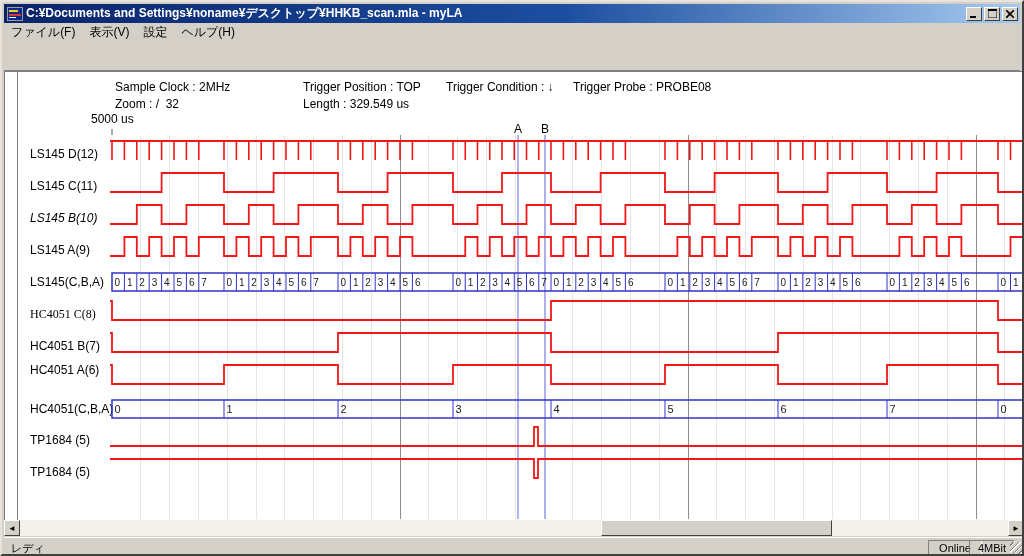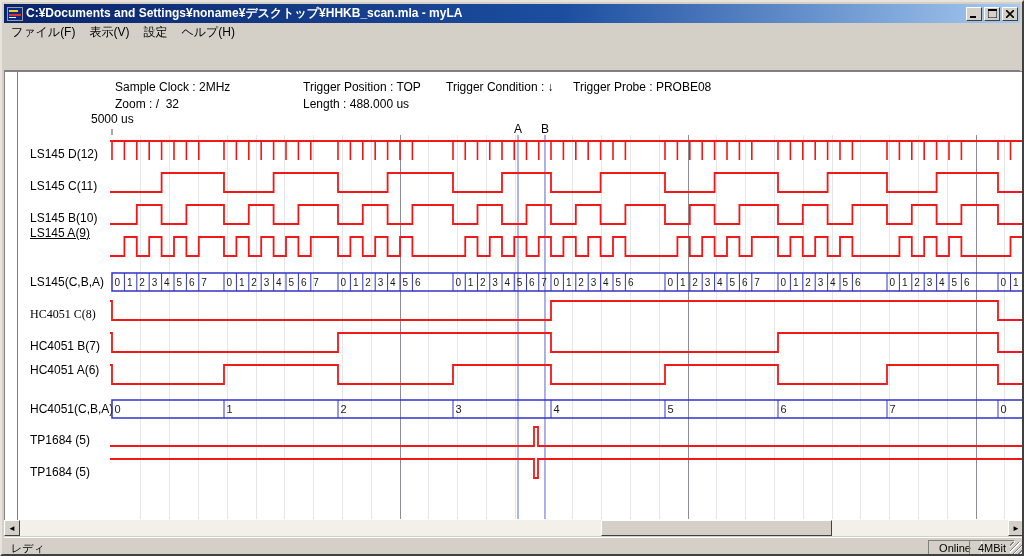--- a/index.html
+++ b/index.html
@@ -156,29 +156,29 @@
     <div class="tb-btn tb-txt" style="left:816px;width:30px">→T</div>
   </div>
 
   <div id="client">
     <div id="label-groove"></div>
     <span class="inf" style="left:110px;top:8px">Sample Clock : 2MHz</span>
     <span class="inf" style="left:298px;top:8px">Trigger Position : TOP</span>
     <span class="inf" style="left:441px;top:8px">Trigger Condition : ↓</span>
     <span class="inf" style="left:568px;top:8px">Trigger Probe : PROBE08</span>
     <span class="inf" style="left:110px;top:25px">Zoom : /  32</span>
-    <span class="inf" style="left:298px;top:25px">Length : 488.000 us</span>
+    <span class="inf" style="left:298px;top:25px">Length : 329.549 us</span>
     <span class="inf" style="left:86px;top:40px">5000 us</span>
     <span class="inf" style="left:509px;top:50px">A</span>
     <span class="inf" style="left:536px;top:50px">B</span>
     <div style="position:absolute;left:0;top:-69px;width:108px;height:556px;">
         <div class="chlabel" style="top: 144px;">LS145 D(12)</div>
         <div class="chlabel" style="top: 176px;">LS145 C(11)</div>
-        <div class="chlabel" style="top: 208px;">LS145 B(10)</div>
-        <div class="chlabel" style="top: 223px; text-decoration: underline;">LS145 A(9)</div>
+        <div class="chlabel" style="top: 208px; font-style: italic;">LS145 B(10)</div>
+        <div class="chlabel" style="top: 240px;">LS145 A(9)</div>
         <div class="chlabel" style="top: 272px;">LS145(C,B,A)</div>
         <div class="chlabel" style="top: 304px; font-family: Liberation Serif, serif;">HC4051 C(8)</div>
         <div class="chlabel" style="top: 336px;">HC4051 B(7)</div>
         <div class="chlabel" style="top: 360px;">HC4051 A(6)</div>
         <div class="chlabel" style="top: 399px;">HC4051(C,B,A)</div>
         <div class="chlabel" style="top: 430px;">TP1684 (5)</div>
         <div class="chlabel" style="top: 462px;">TP1684 (5)</div>
       </div>
   </div>
 

